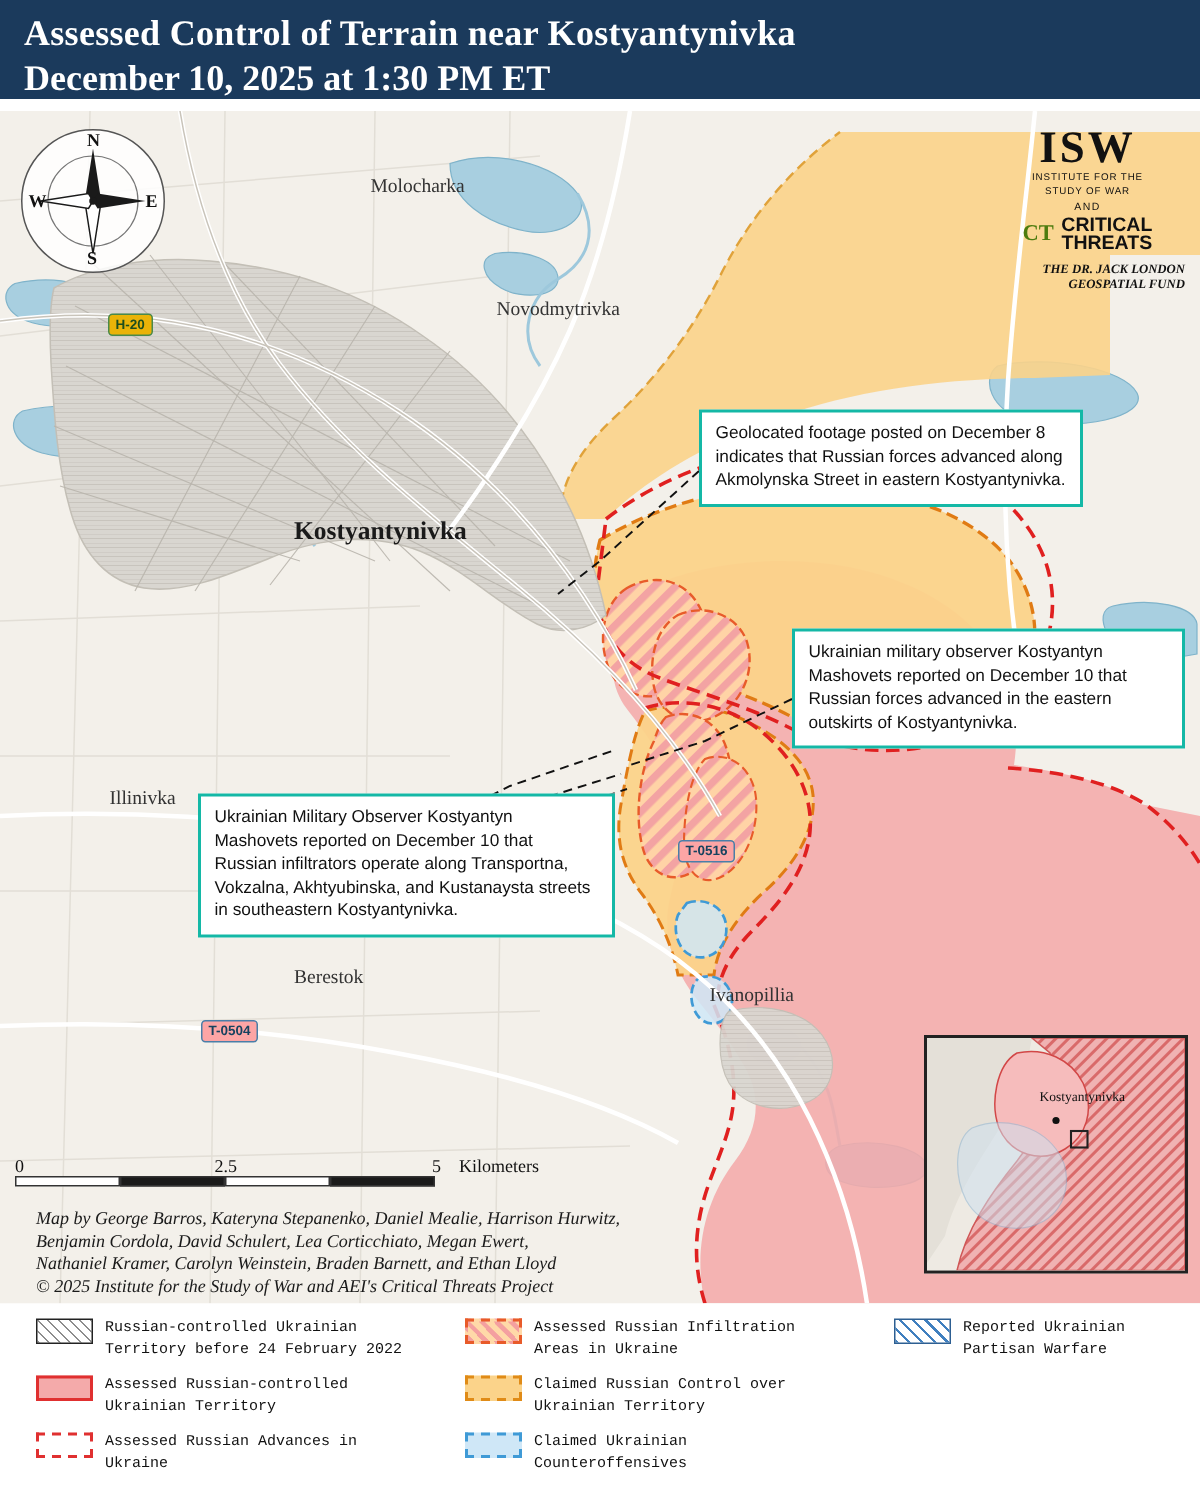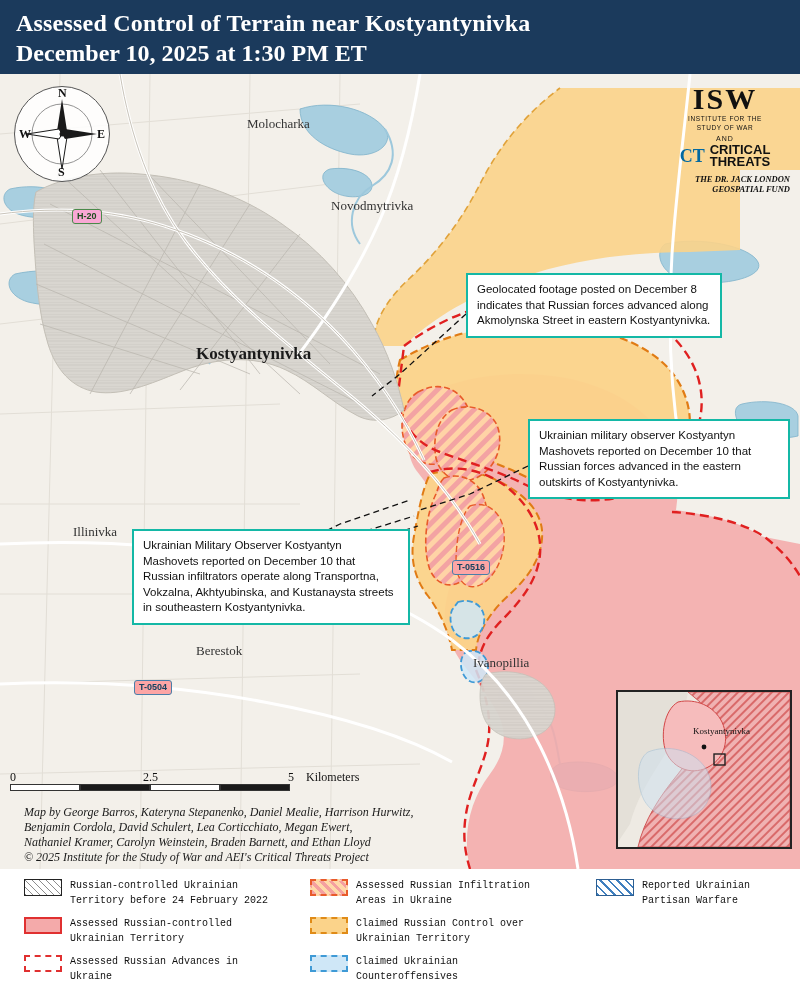--- a/index.html
+++ b/index.html
@@ -19,21 +19,21 @@
     width: 800px;
     height: 1000px;
     background: #ffffff;
   }
 
   
   #header {
     position: absolute;
     left: 0; top: 0;
     width: 800px;
-    height: 74px;
+    height: 66px;
     background: #1b3a5c;
     color: #ffffff;
     box-sizing: border-box;
     padding: 8px 0 0 16px;
   }
   #header .line1 {
     font-family: "Liberation Serif", serif;
     font-weight: bold;
     font-size: 24px;
     letter-spacing: 0.2px;
@@ -87,21 +87,21 @@
     border: 1px solid #4a7ea8;
     border-radius: 3px;
     color: #16425f;
     font-family: "Liberation Sans", sans-serif;
     font-size: 9px;
     font-weight: bold;
     padding: 1px 4px;
     line-height: 11px;
   }
   .shield.green {
-    background: #f9a8d4;
+    background: #eab308;
     border-color: #4a8a4a;
     color: #1d4d1d;
   }
 
   
   .callout {
     position: absolute;
     background: #ffffff;
     border: 2px solid #14b8a6;
     font-family: "Liberation Sans", sans-serif;
@@ -141,22 +141,22 @@
   }
   #logo .ct-row {
     display: flex;
     align-items: center;
     justify-content: center;
     gap: 5px;
   }
   #logo .ct-mark {
     font-family: "Liberation Serif", serif;
     font-weight: bold;
-    font-size: 18px;
-    color: #0369a1;
+    font-size: 15px;
+    color: #4d7c0f;
     line-height: 22px;
   }
   #logo .ct-text {
     text-align: center;
     font-family: "Liberation Sans", sans-serif;
     font-weight: bold;
     font-size: 13px;
     line-height: 12px;
     color: #111;
   }

